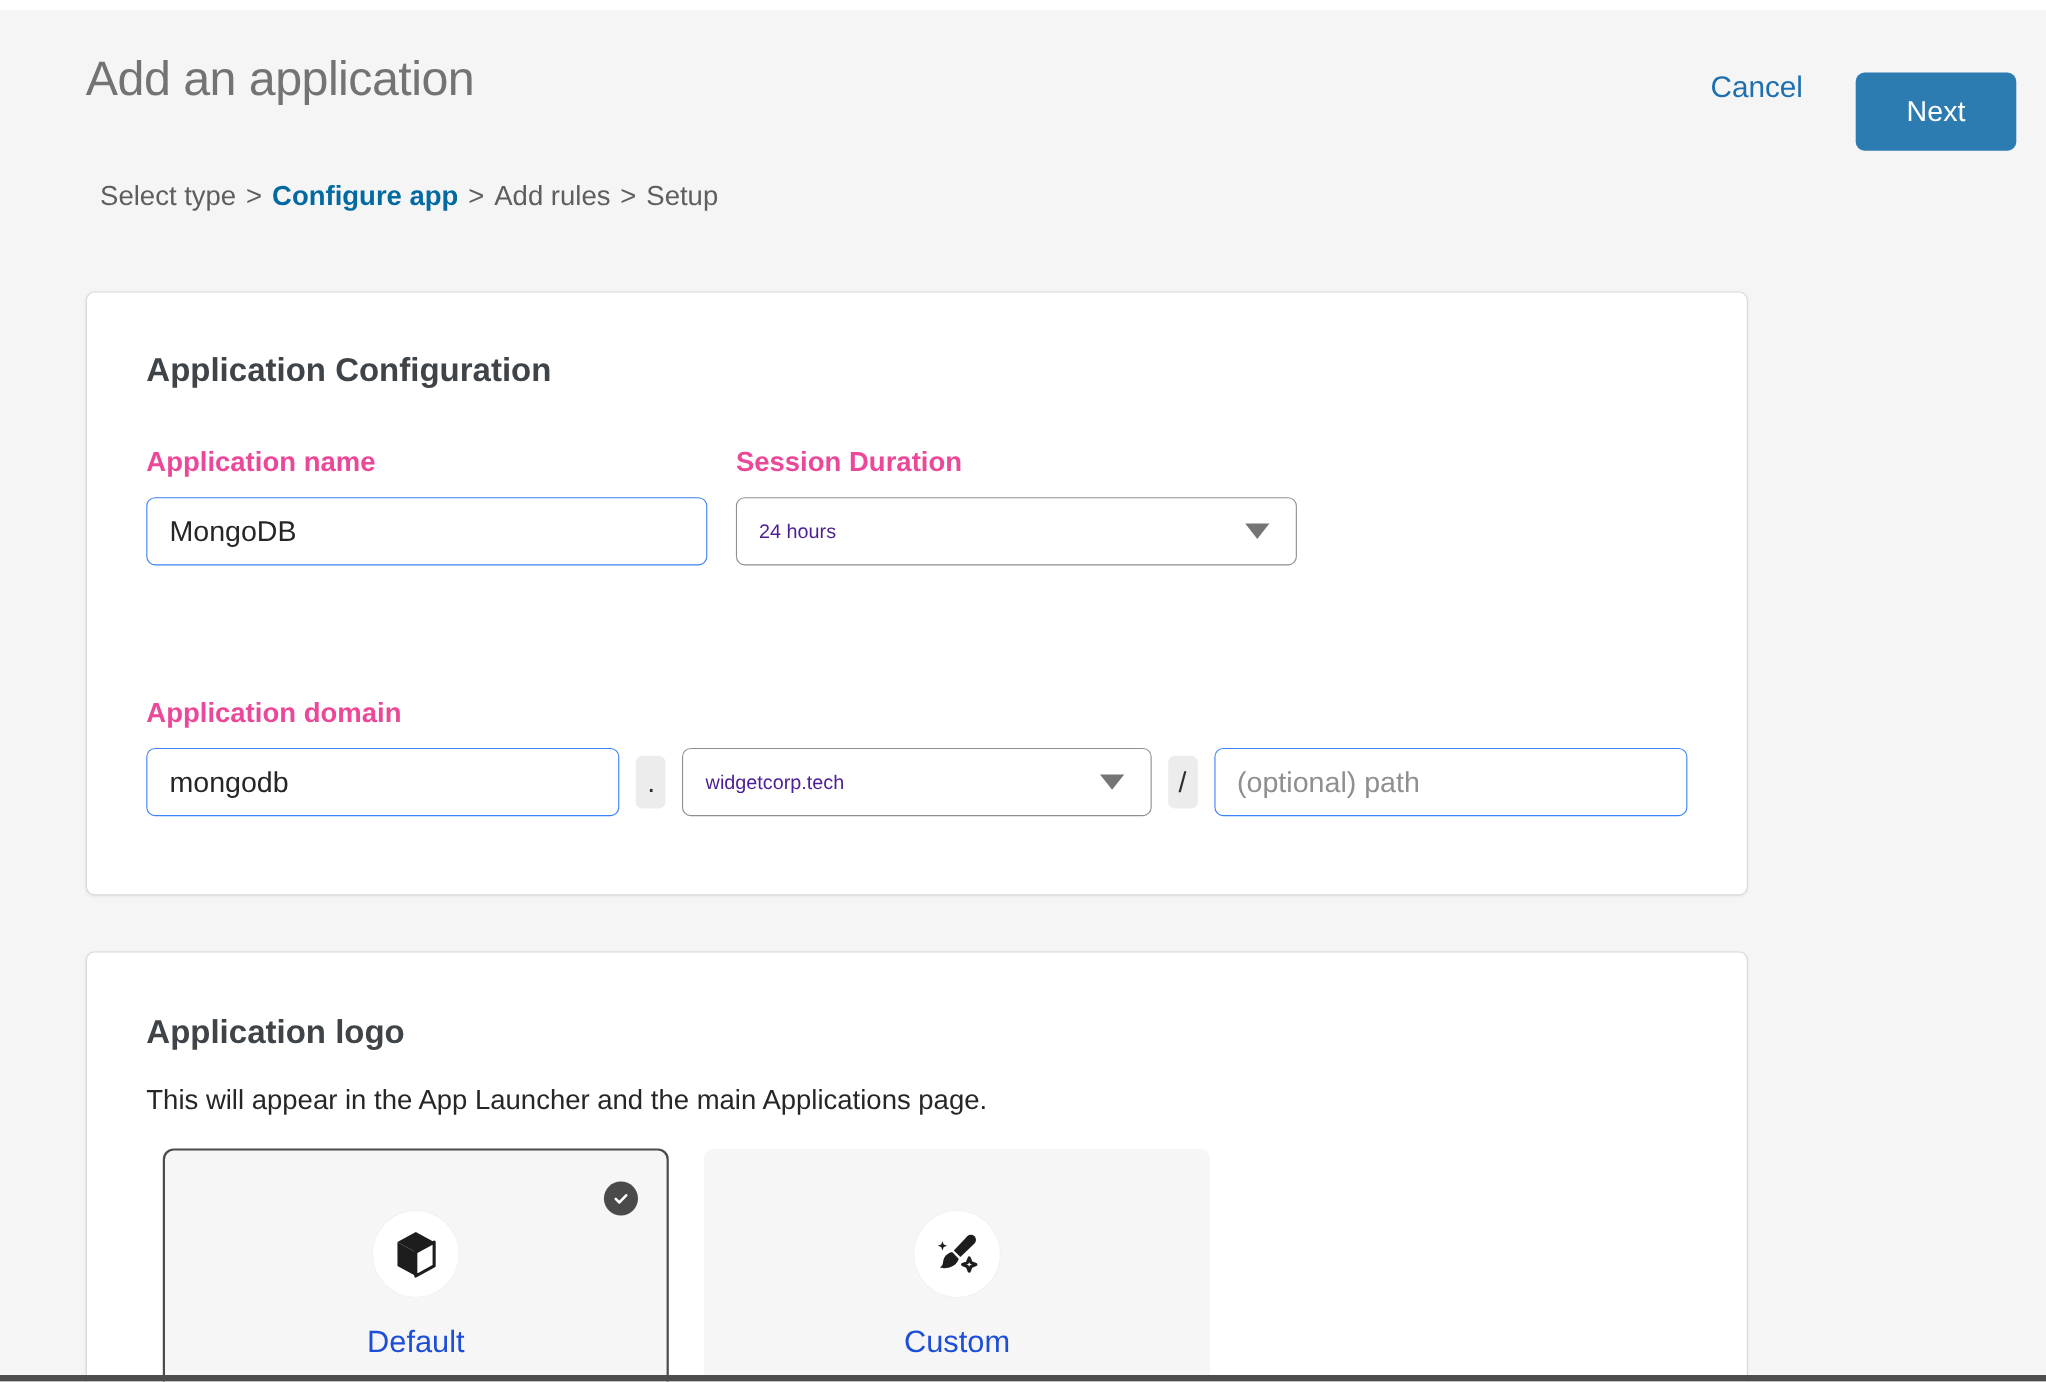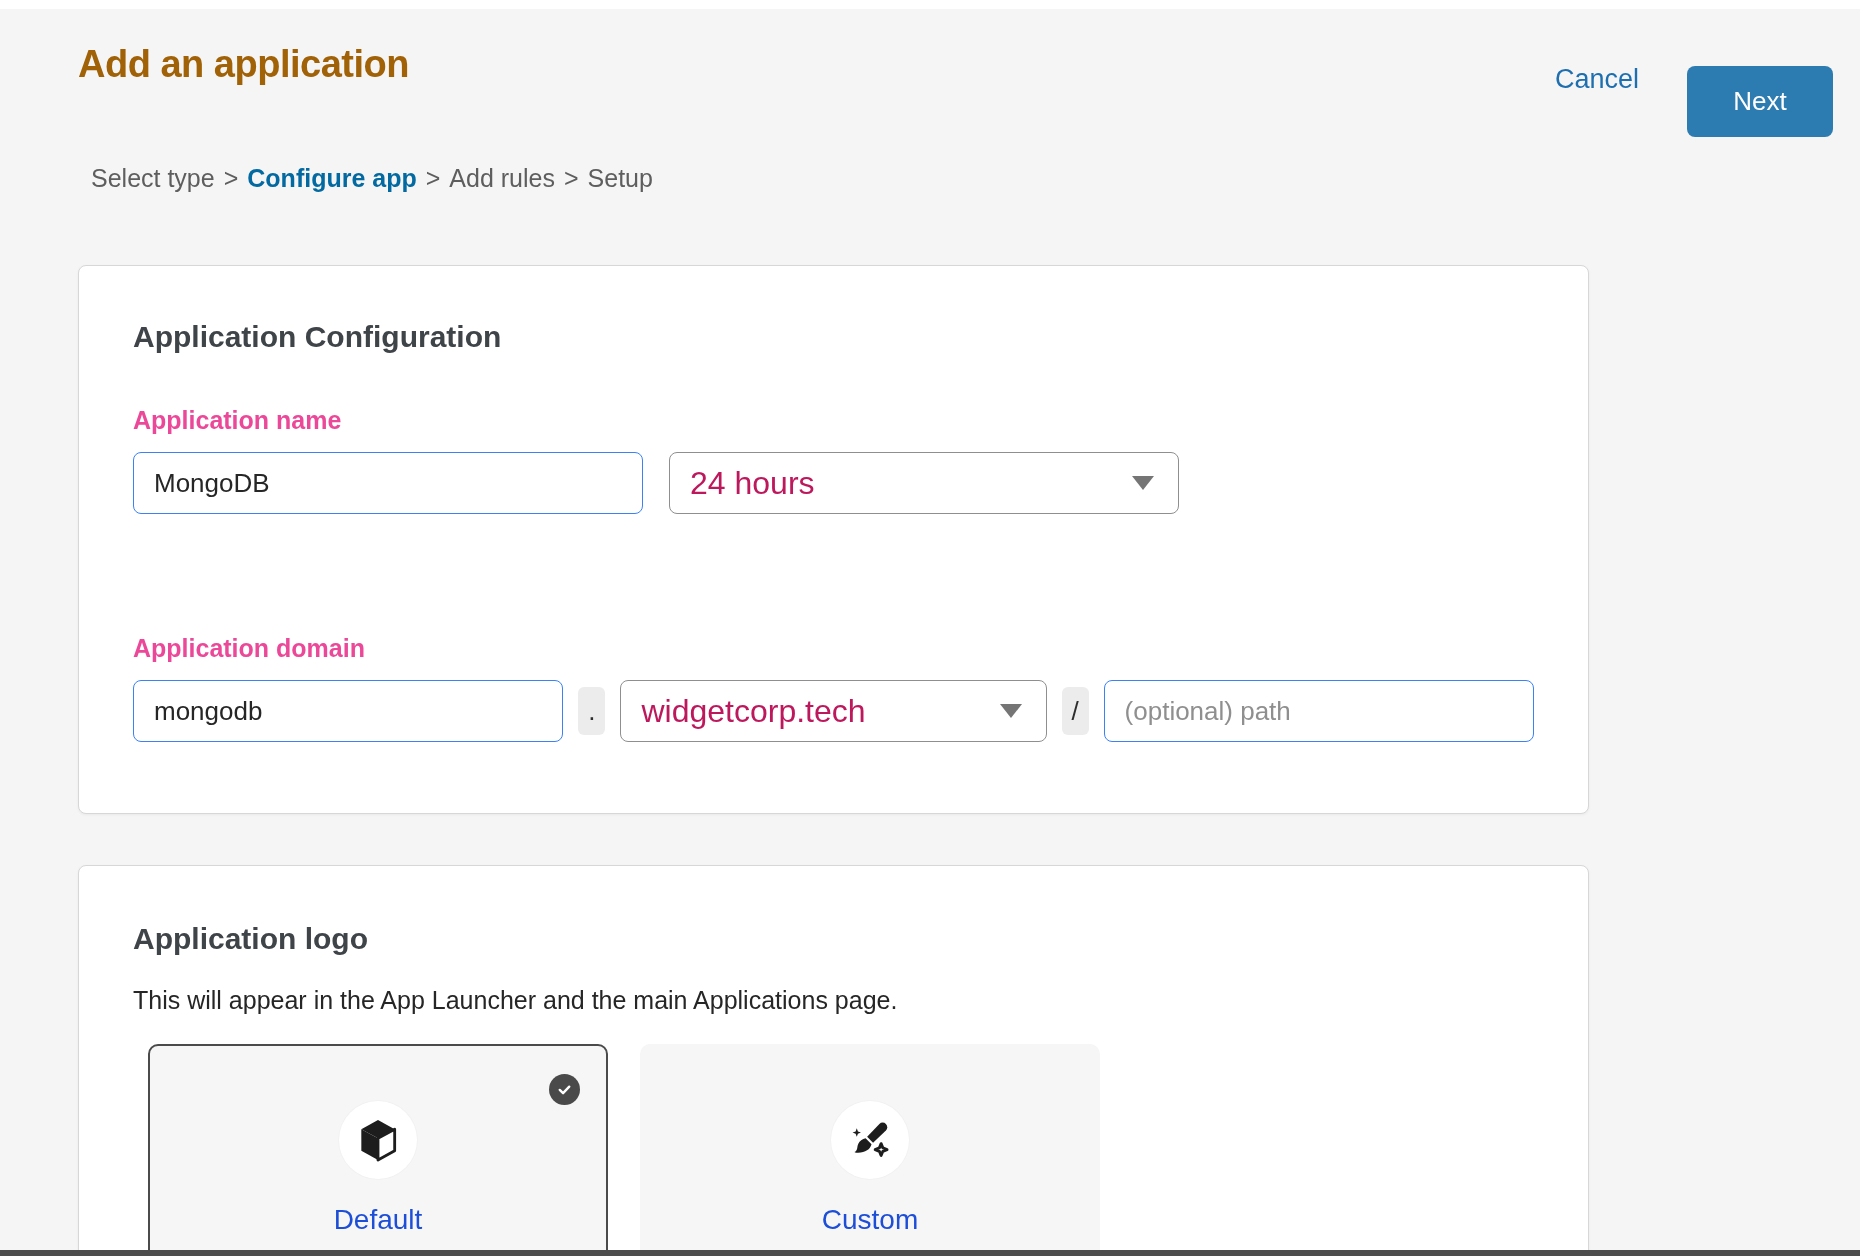--- a/index.html
+++ b/index.html
@@ -9,21 +9,21 @@
     position:relative; overflow:hidden;
     background:#f5f5f6;
     font-family:"Liberation Sans","DejaVu Sans",sans-serif;
     color:#222;
   }
   .top-strip{position:absolute;top:0;left:0;width:1860px;height:9px;background:#ffffff;}
   .bottom-strip{position:absolute;top:1250px;left:0;width:1860px;height:6px;background:#4d4d4d;z-index:60;}
 
   .page-title{
     position:absolute;left:78px;top:18px;
-    font-size:38px;font-weight:700;letter-spacing:-0.5px;color:#a16207;
+    font-size:44px;font-weight:400;letter-spacing:-0.5px;color:#737373;
   }
   .header-actions{
     position:absolute;top:22px;right:27px;
     display:flex;align-items:center;gap:48px;
   }
   .cancel-link{font-size:27px;color:#1d6fb0;cursor:pointer;margin-left:28px;}
   .next-btn{
     width:146px;height:71px;border:none;border-radius:8px;
     background:#2d7cb1;color:#ffffff;font-size:26px;cursor:pointer;
     font-family:inherit;
@@ -59,21 +59,21 @@
     width:510px;height:62px;
     border:1px solid #3b82f6;border-radius:8px;
     font-size:26px;color:#262626;padding:0 20px;
     background:#fff;font-family:inherit;outline:none;
   }
   .text-input::placeholder{color:#8f8f8f;}
   .select-box{
     width:510px;height:62px;
     border:1px solid #8f8f8f;border-radius:8px;background:#fff;
     display:flex;align-items:center;justify-content:space-between;
-    padding:0 24px 0 20px;font-size:32px;color:#be185d;cursor:pointer;
+    padding:0 24px 0 20px;font-size:18px;color:#4c1d95;cursor:pointer;
   }
   .caret-down{
     width:0;height:0;
     border-left:11px solid transparent;border-right:11px solid transparent;
     border-top:14px solid #757575;
   }
   .domain-label{margin-top:120px;}
   .domain-row{display:flex;align-items:center;margin-top:17px;}
   .sep-chip{
     height:48px;min-width:27px;margin:0 15px;
@@ -126,20 +126,21 @@
   <span class="crumb-sep">&gt;</span>
   <span>Setup</span>
 </nav>
 
 <section class="card card-config">
   <div class="card-inner">
     <h2 class="section-heading">Application Configuration</h2>
 
     <div class="label-row">
       <div class="field-label">Application name</div>
+      <div class="field-label">Session Duration</div>
     </div>
 
     <div class="input-row">
       <input class="text-input" type="text" value="MongoDB" style="">
       <div class="select-box">
         <span>24 hours</span>
         <span class="caret-down"></span>
       </div>
     </div>
 

